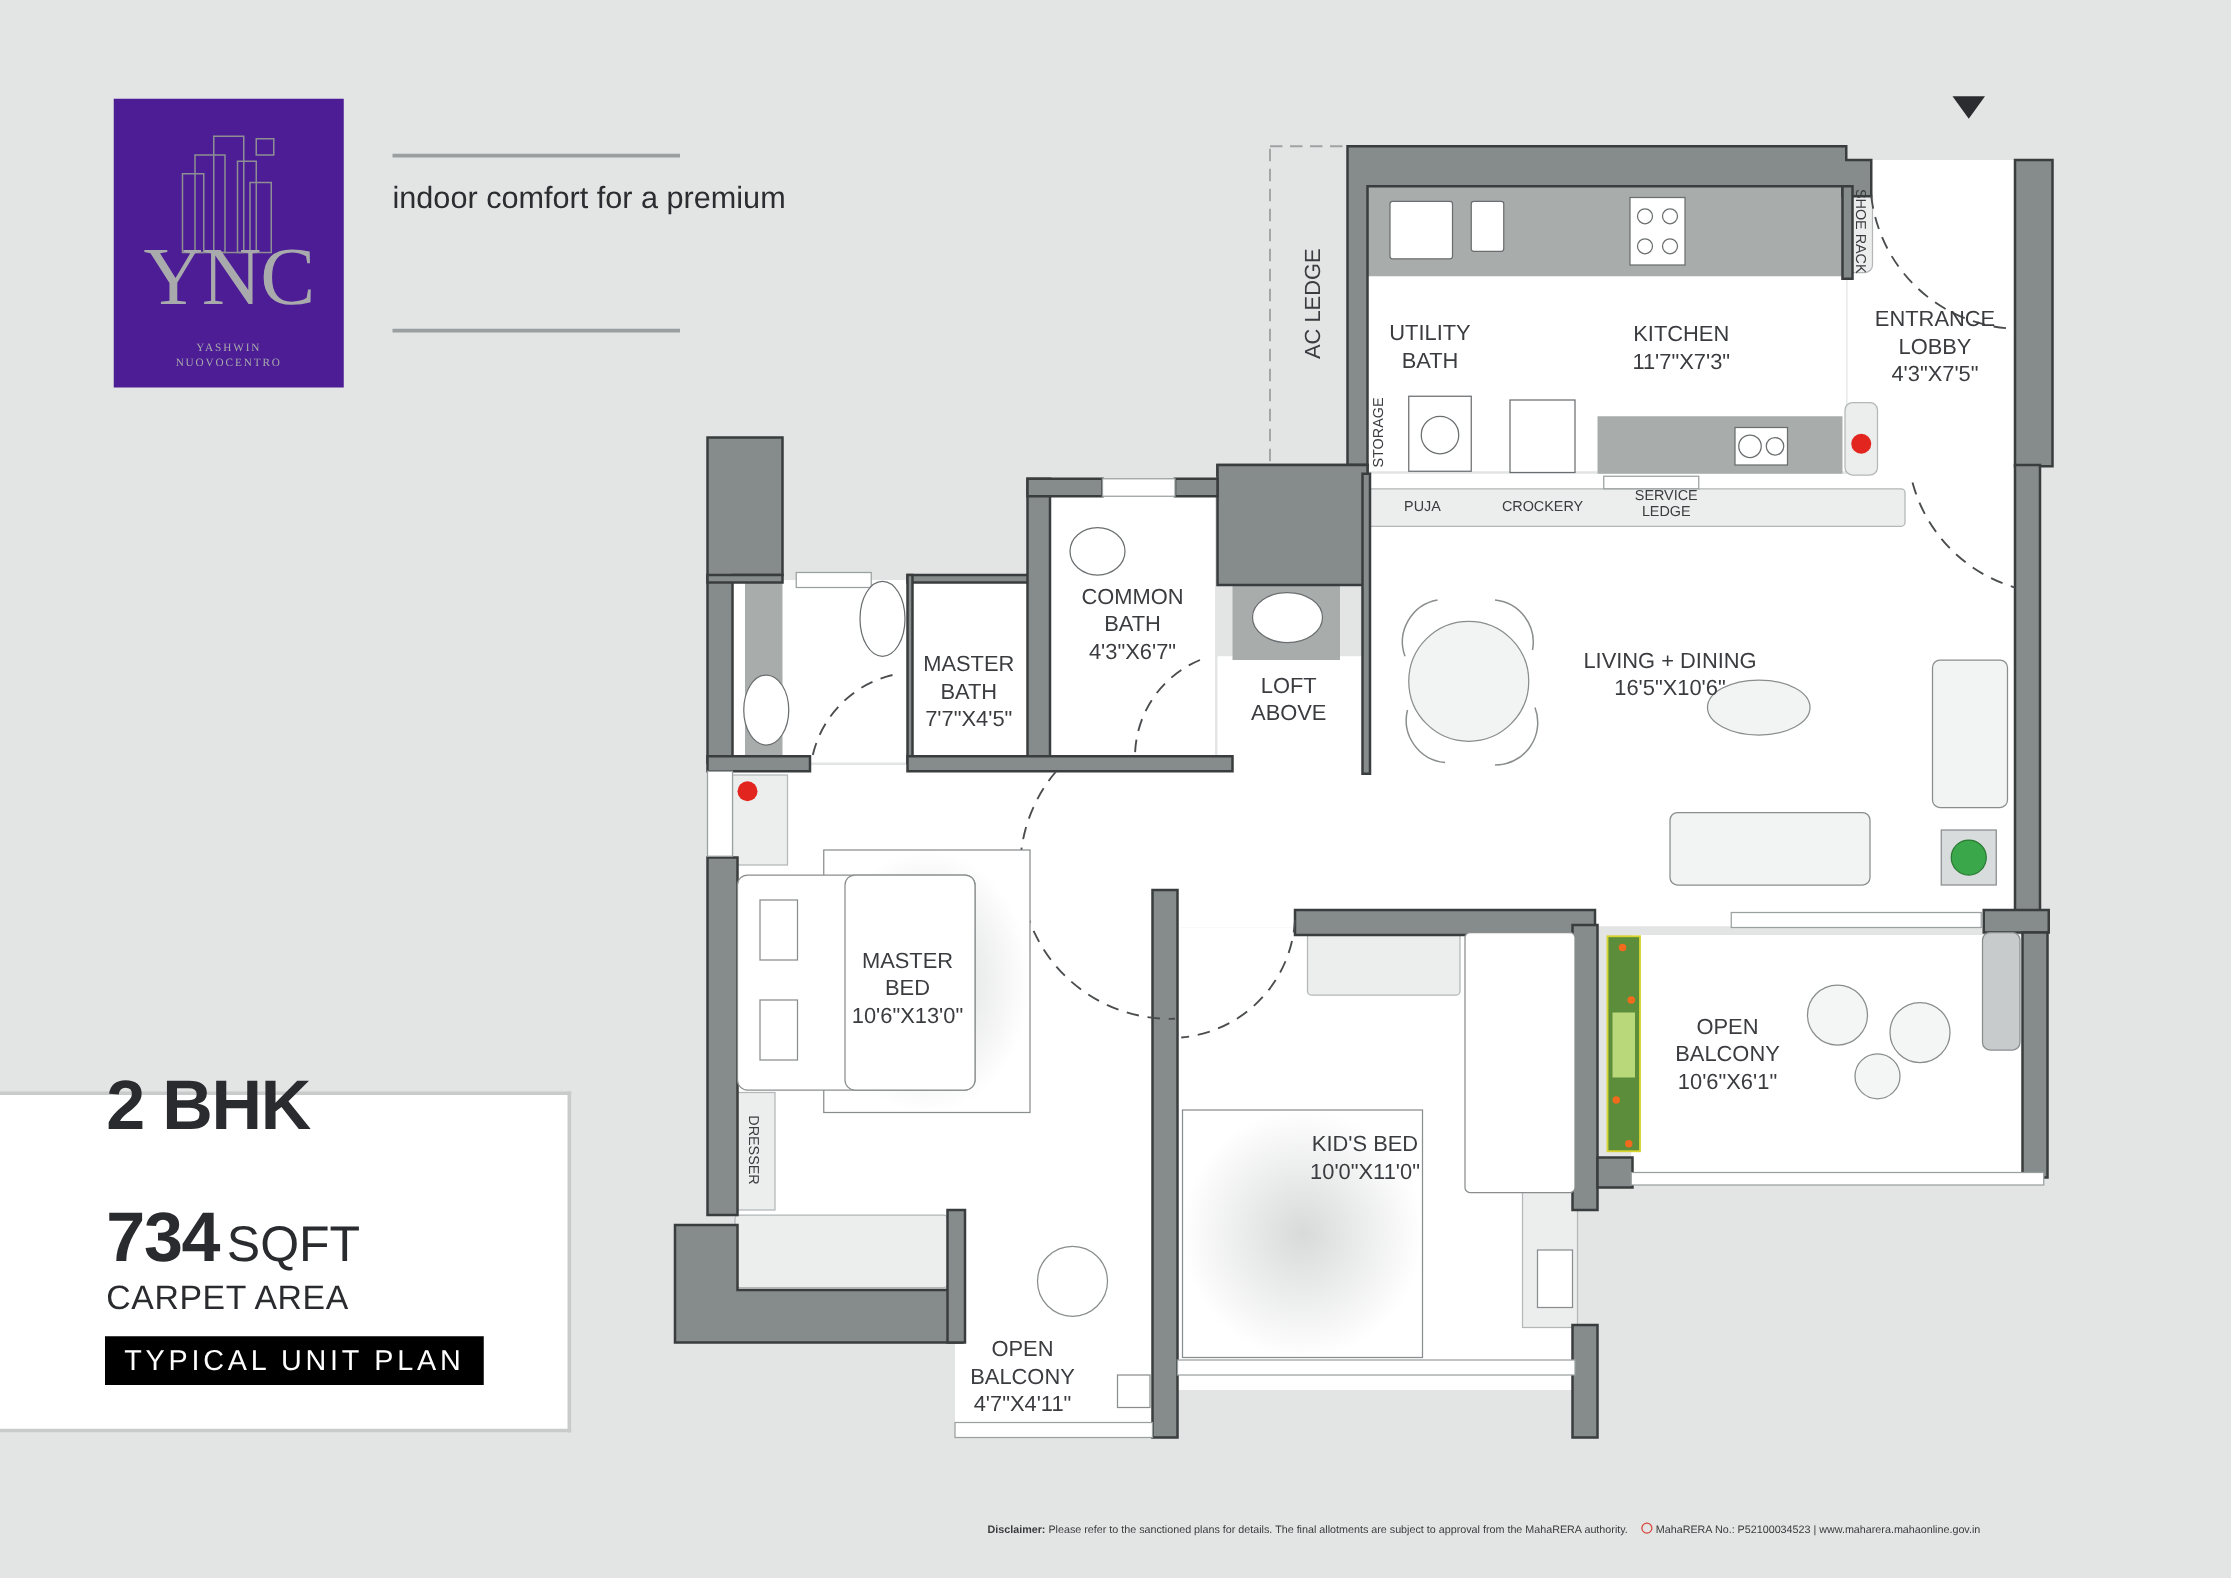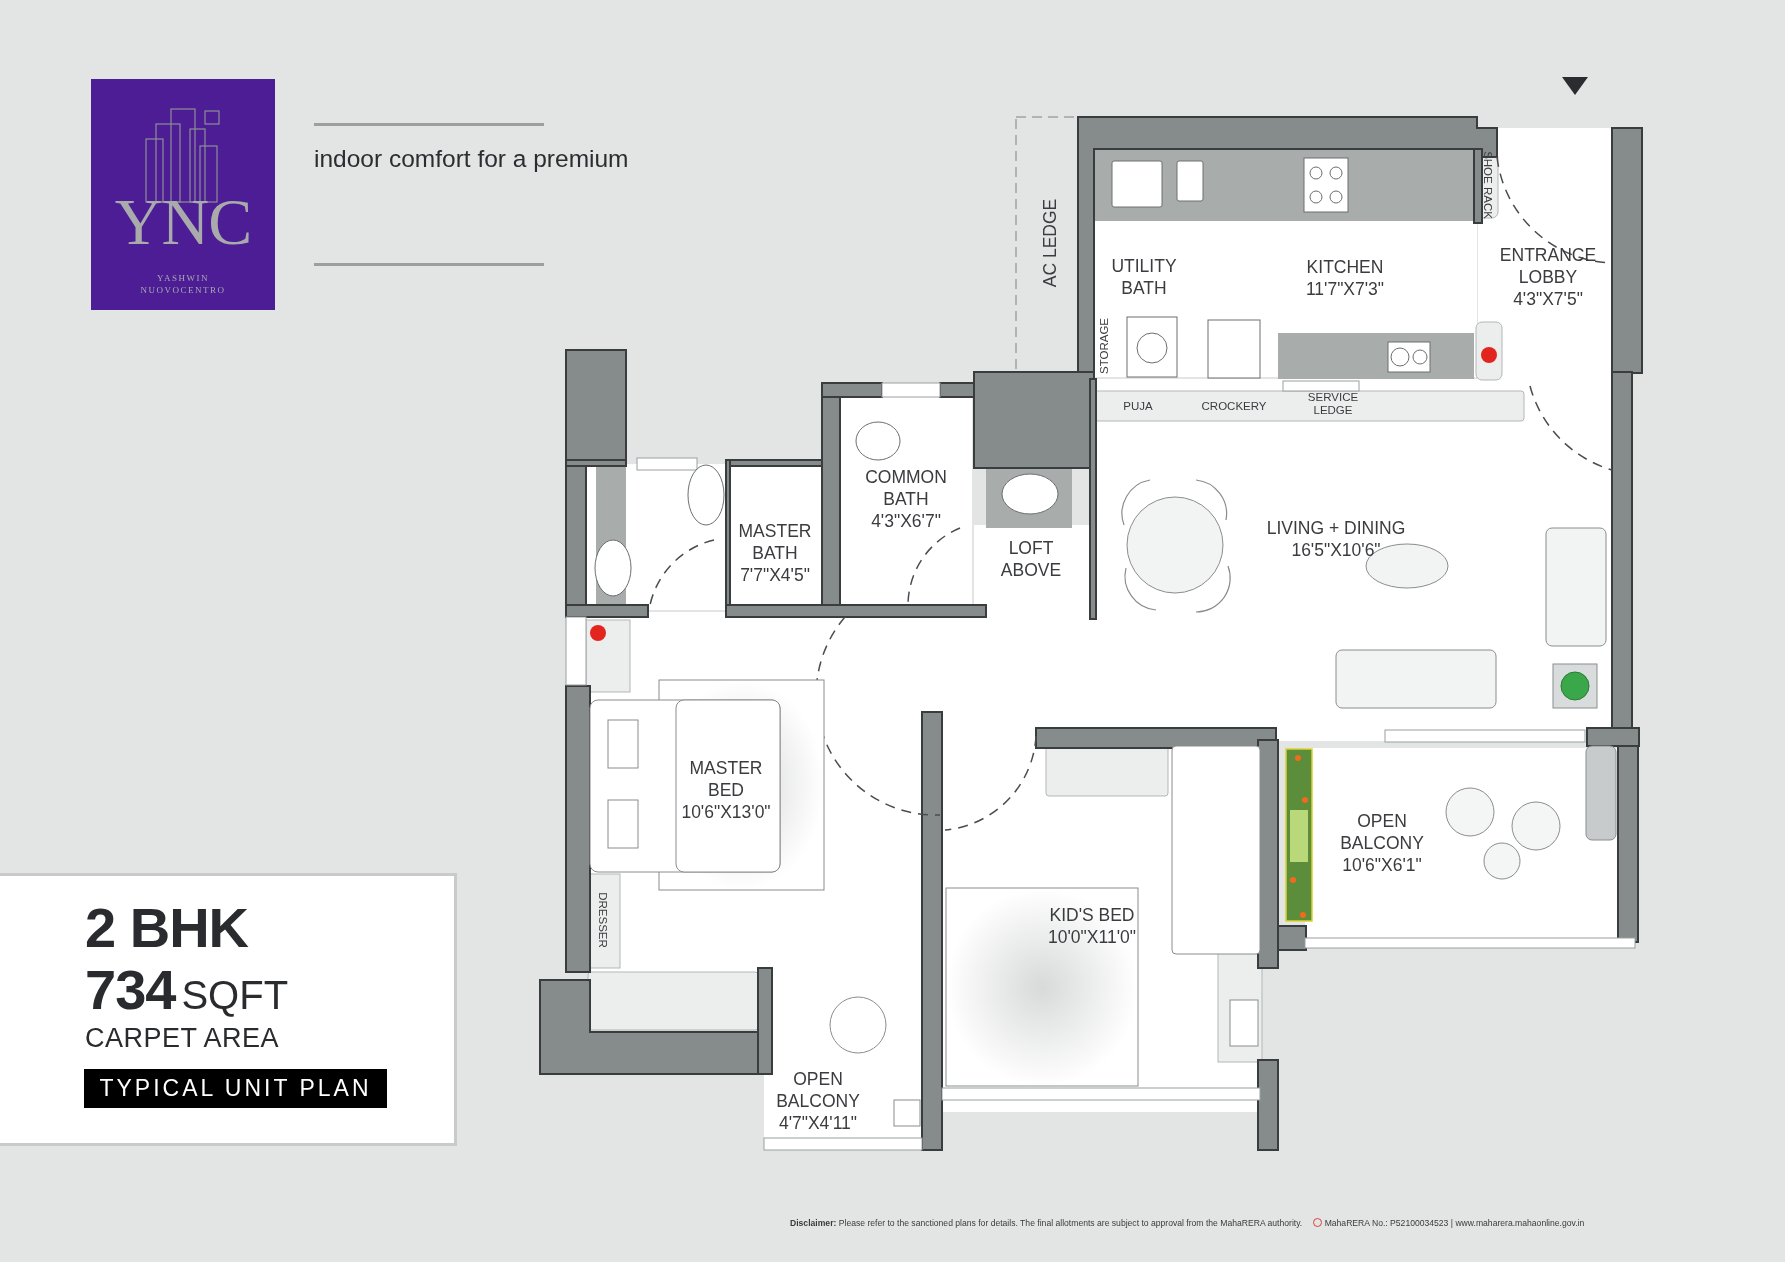--- a/index.html
+++ b/index.html
@@ -37,21 +37,21 @@
     left: 314px; top: 143px; width: 420px;
     font-size: 24.5px; line-height: 32px; color: #2c2d30;
   }
 
   
   .card {
     left: 0; top: 873px; width: 457px; height: 273px;
     background: #fff; border: 3px solid #c9cbcb; border-left: none;
   }
   .card-type {
-    left: 85px; top: 900px; font-size: 56px; font-weight: bold;
+    left: 85px; top: 856px; font-size: 56px; font-weight: bold;
     letter-spacing: -1px; line-height: 1; text-align: right;
   }
   .card-area { left: 85px; top: 962px; line-height: 1; white-space: nowrap; }
   .card-area .num { font-size: 56px; font-weight: bold; letter-spacing: -1px; }
   .card-area .unit { font-size: 40px; font-weight: normal; margin-left: 6px; }
   .card-carpet { left: 85px; top: 1023px; font-size: 27px; letter-spacing: 0.5px; }
   .card-badge {
     left: 84px; top: 1069px; width: 303px; height: 39px;
     background: #000000; color: #fff; font-size: 23px;
     letter-spacing: 3px; line-height: 39px; text-align: center;

